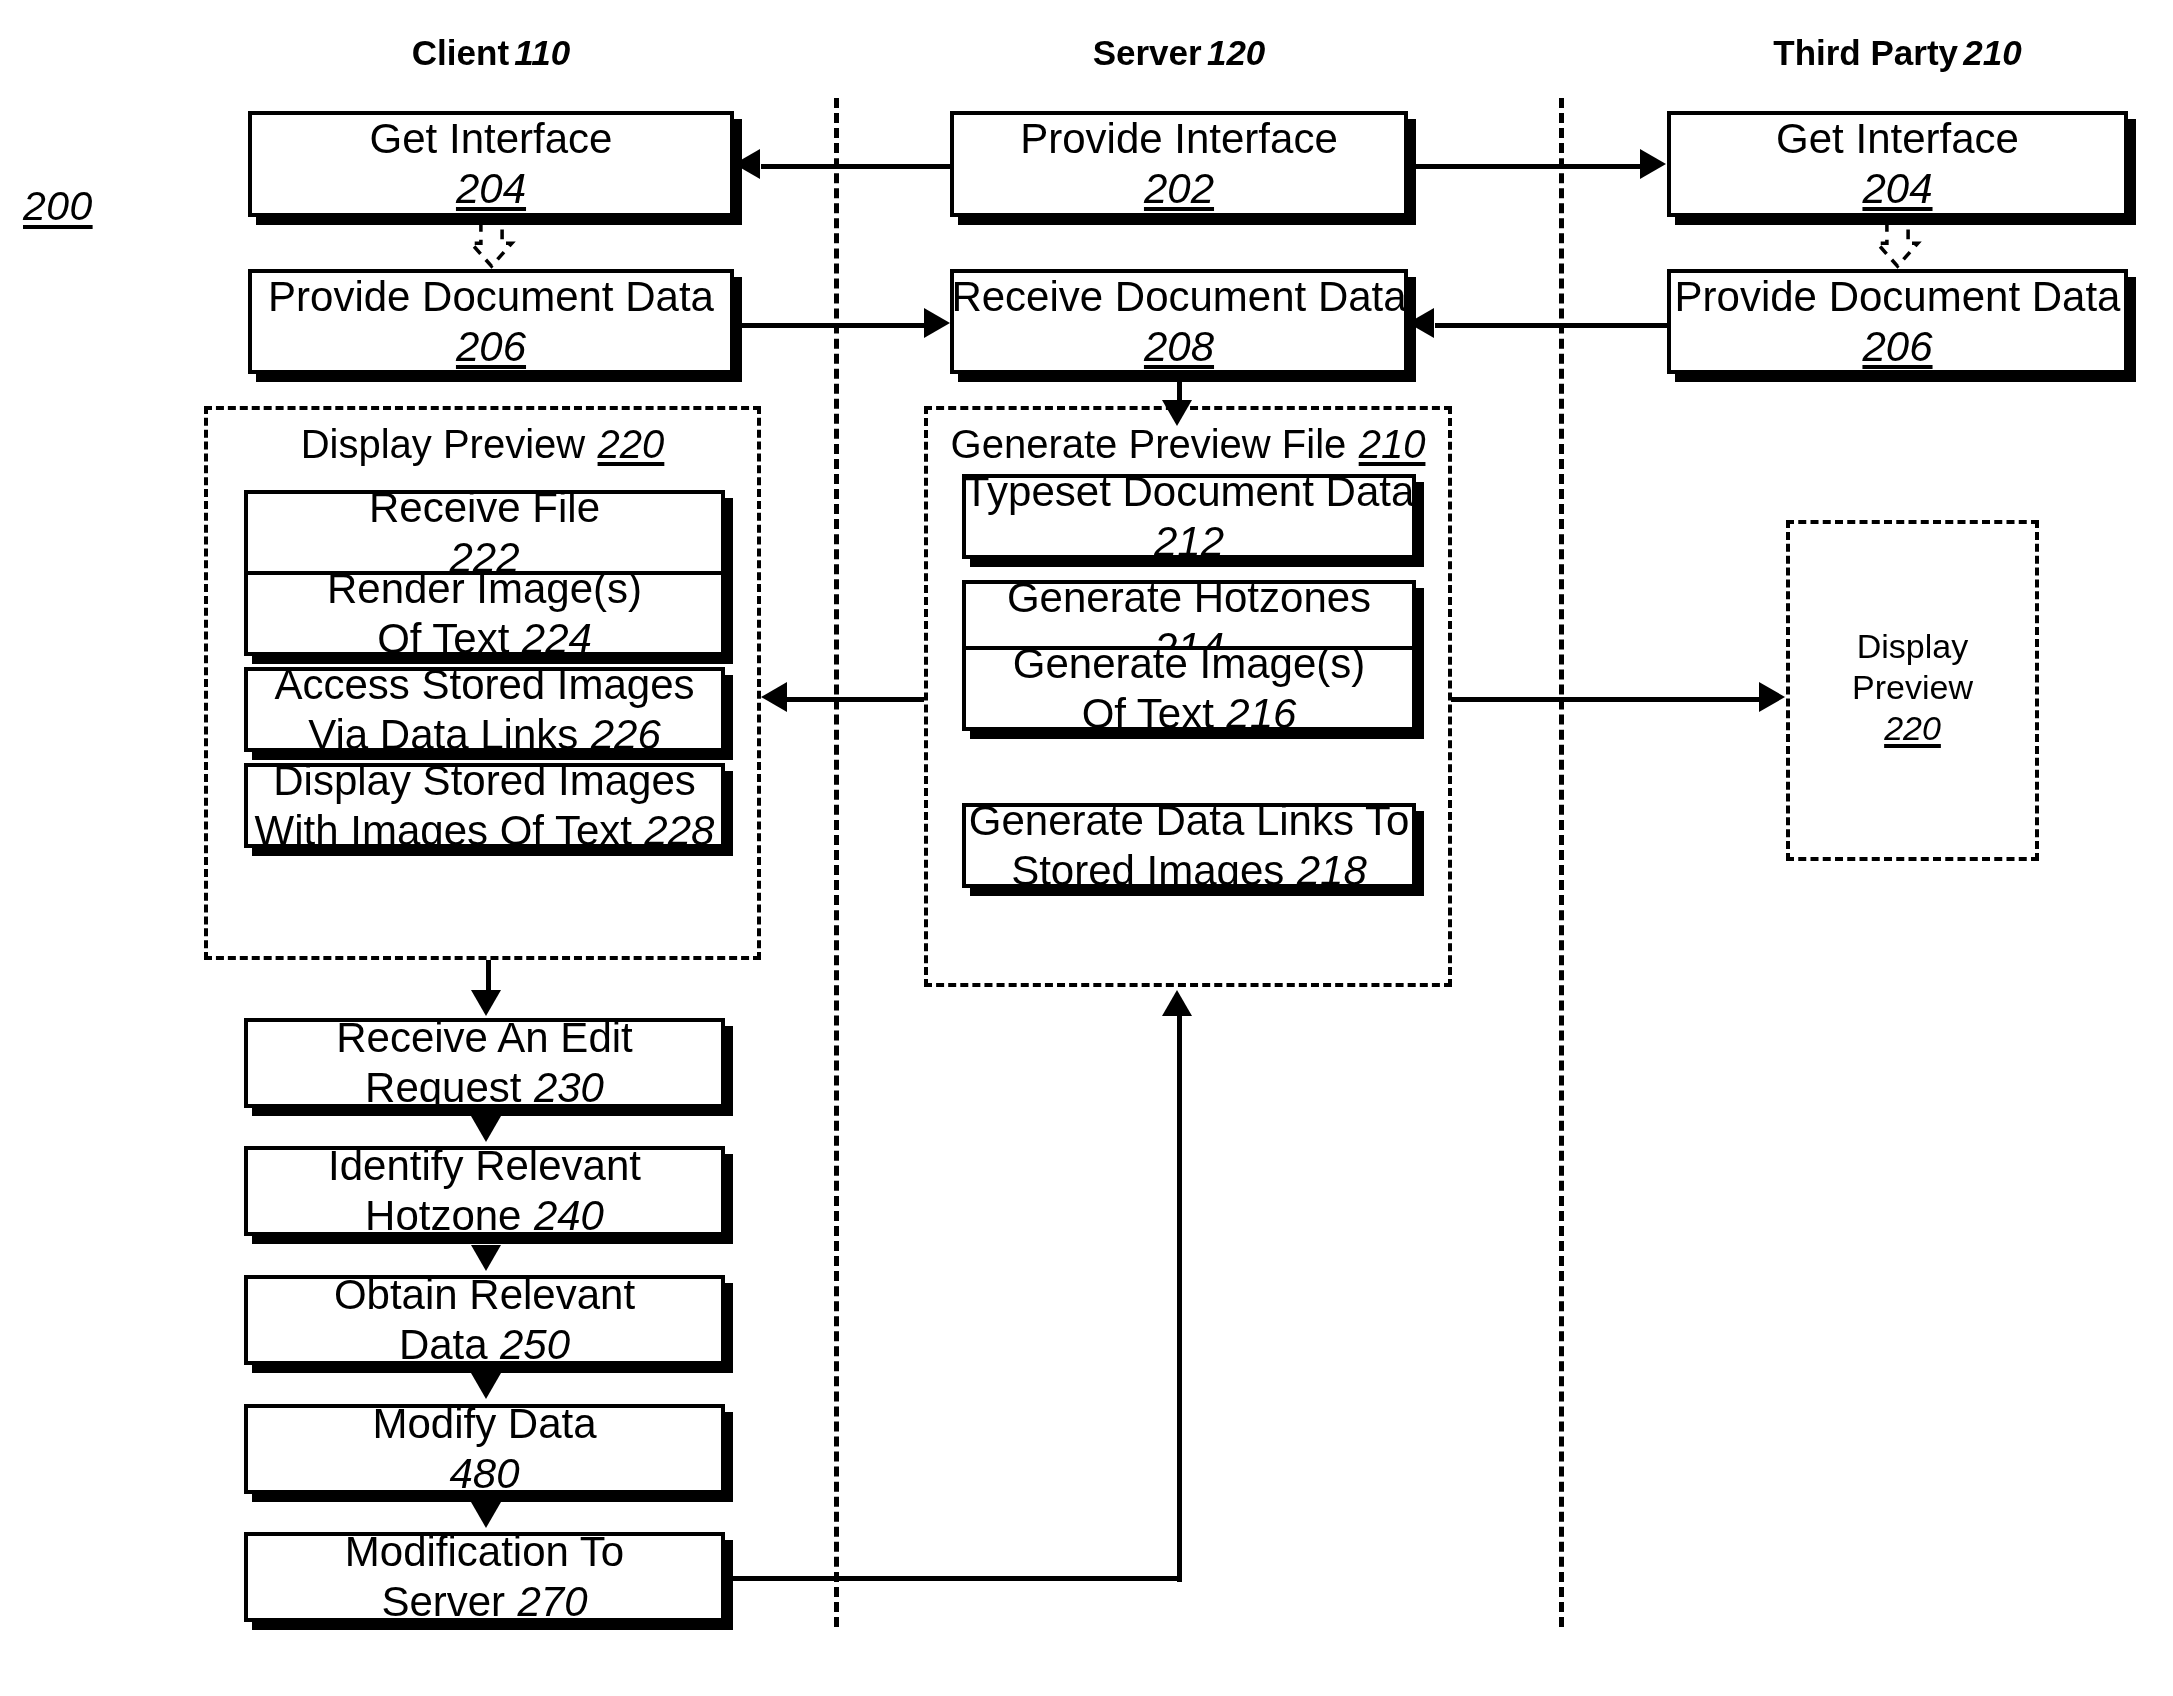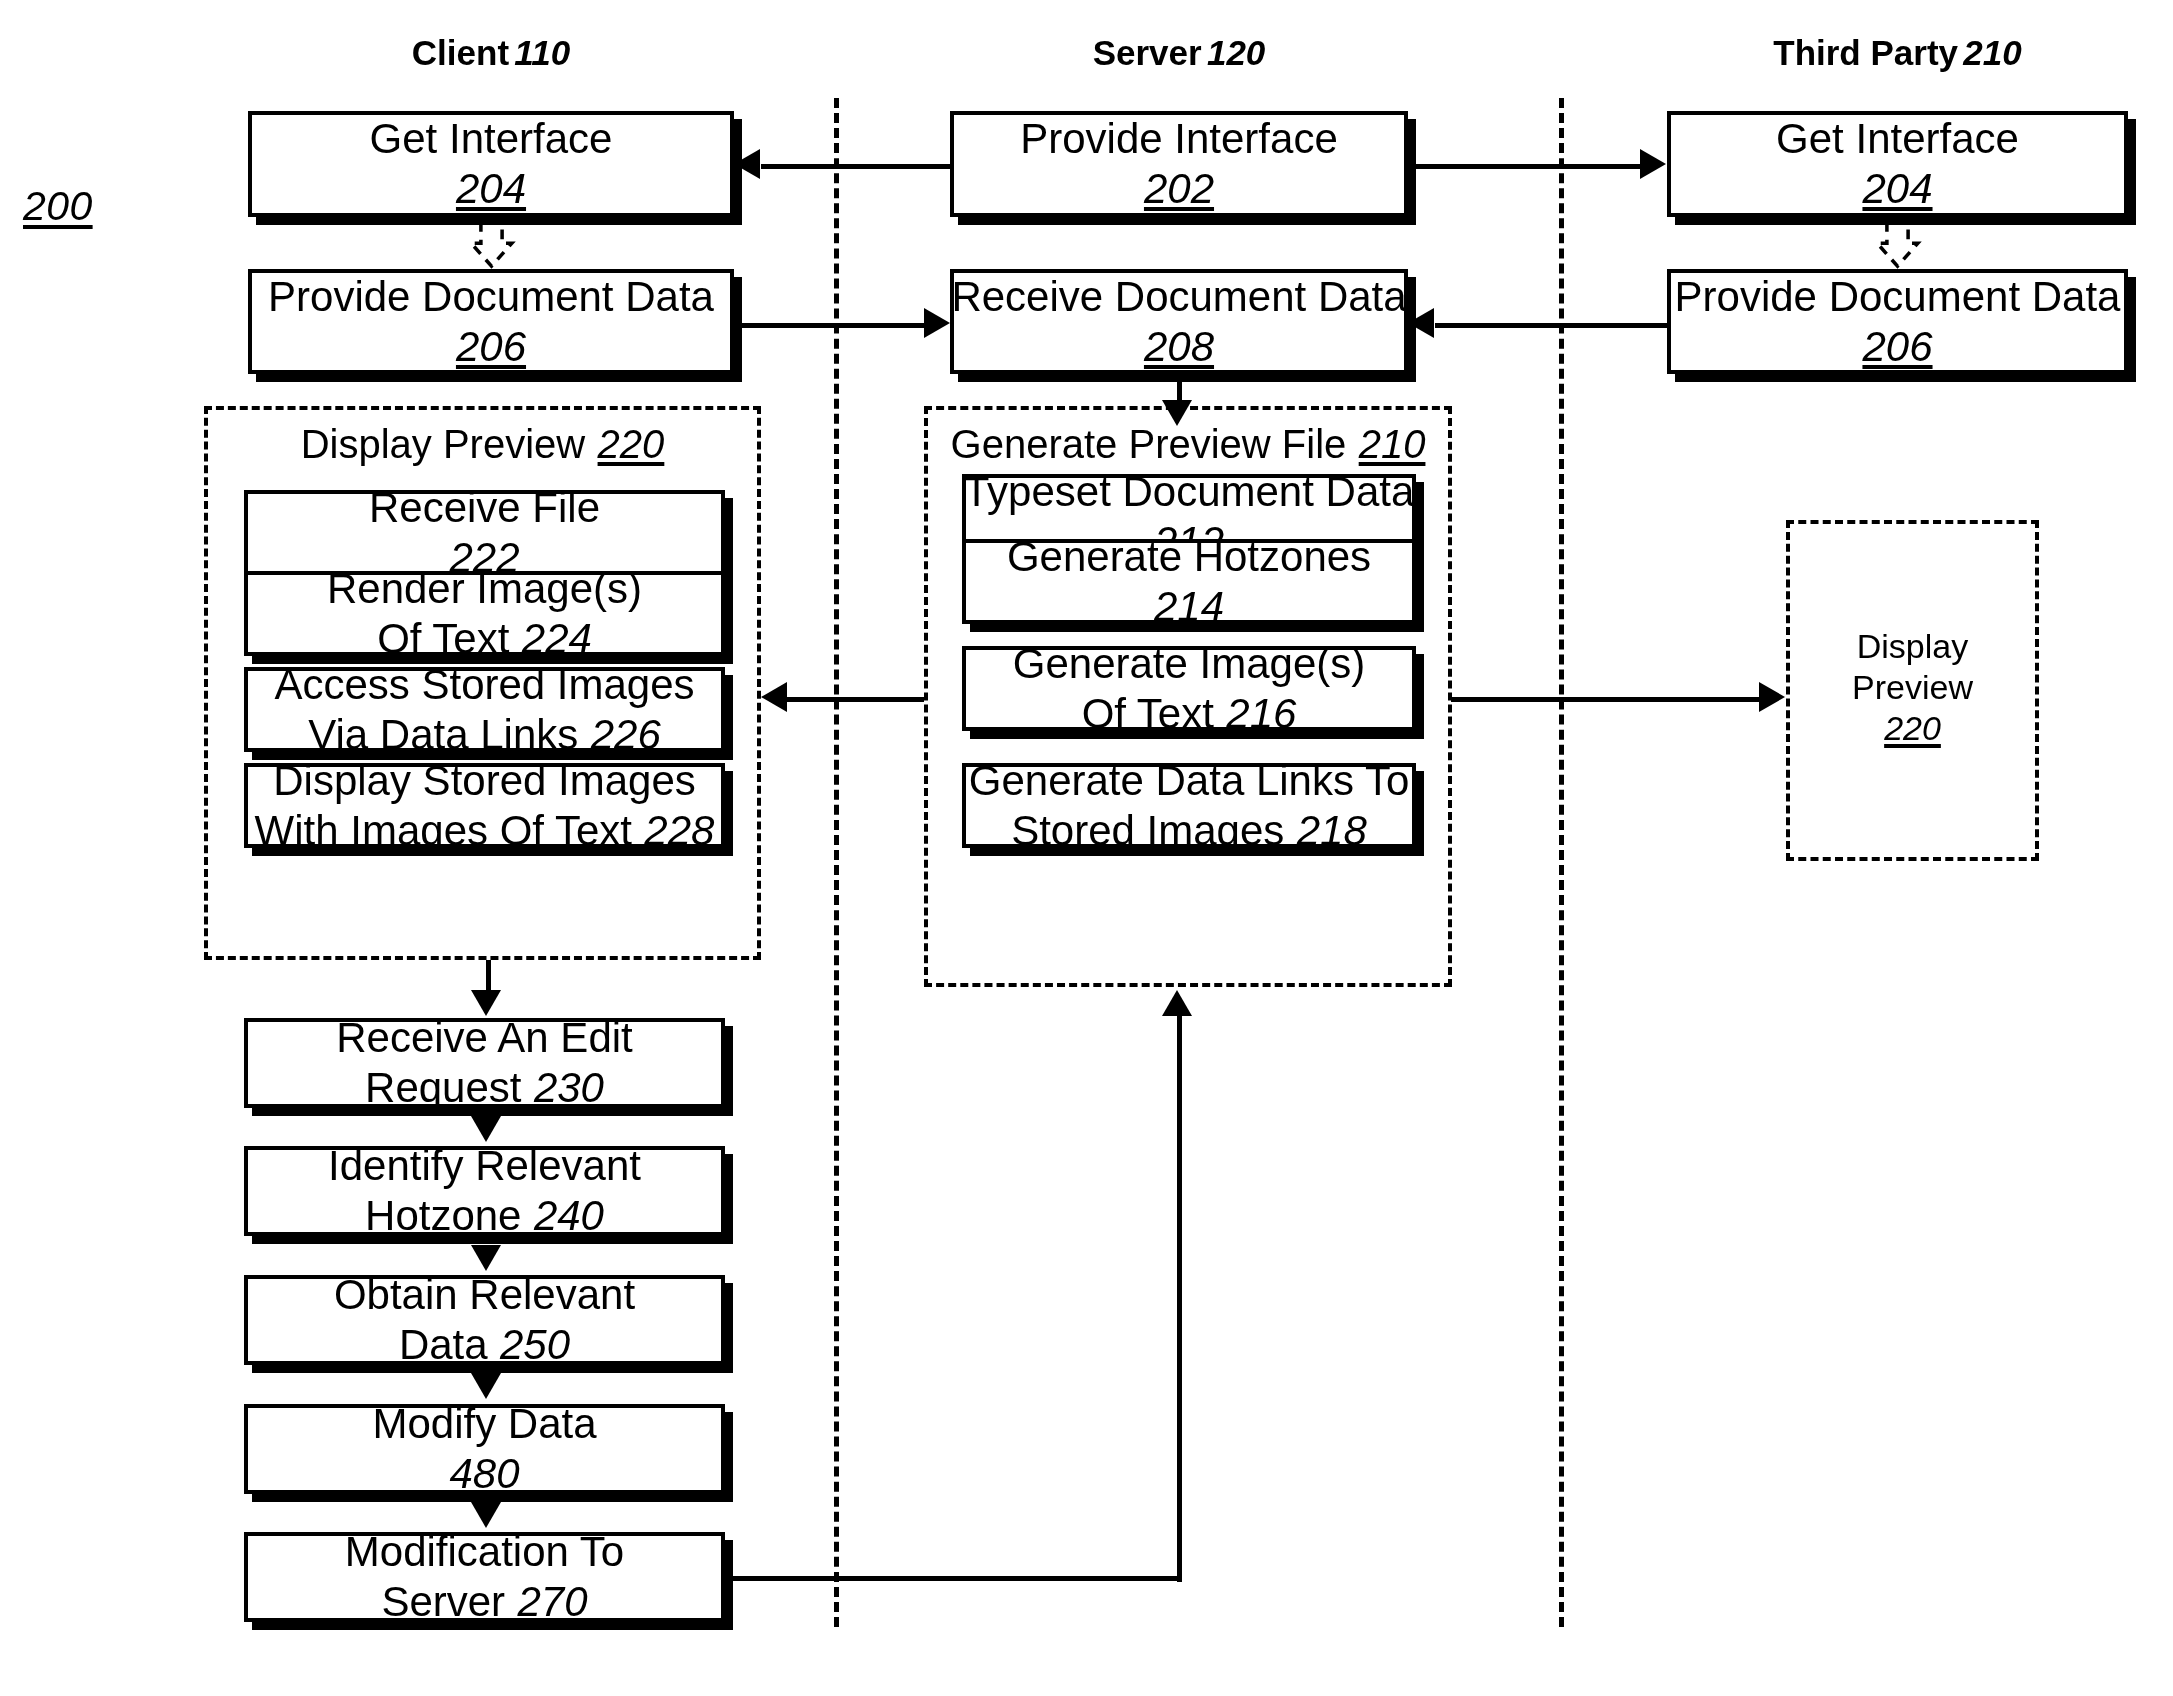--- a/index.html
+++ b/index.html
@@ -252,31 +252,31 @@
     <div class="group-title">
       <span>Generate Preview File</span><span class="ref sp">210</span>
     </div>
   </div>
 
   <div class="box" style="left:962px; top:474px; width:454px; height:85px;">
     <span class="ln">Typeset Document Data</span>
     <span class="ln ref">212</span>
   </div>
 
-  <div class="box" style="left:962px; top:539px; width:454px; height:85px;">
+  <div class="box" style="left:962px; top:580px; width:454px; height:85px;">
     <span class="ln">Generate Hotzones</span>
     <span class="ln ref">214</span>
   </div>
 
   <div class="box" style="left:962px; top:646px; width:454px; height:85px;">
     <span class="ln">Generate Image(s)</span>
     <span class="ln"><span>Of Text</span><span class="ref sp">216</span></span>
   </div>
 
-  <div class="box" style="left:962px; top:763px; width:454px; height:85px;">
+  <div class="box" style="left:962px; top:803px; width:454px; height:85px;">
     <span class="ln">Generate Data Links To</span>
     <span class="ln"><span>Stored Images</span><span class="ref sp">218</span></span>
   </div>
 
   <div class="hline" style="left:787px; top:697px; width:137px;"></div>
   <div class="arrow arrow-left" style="left:761px; top:682px;"></div>
 
   <div class="hline" style="left:1451px; top:697px; width:308px;"></div>
   <div class="arrow arrow-right" style="left:1759px; top:682px;"></div>
 

